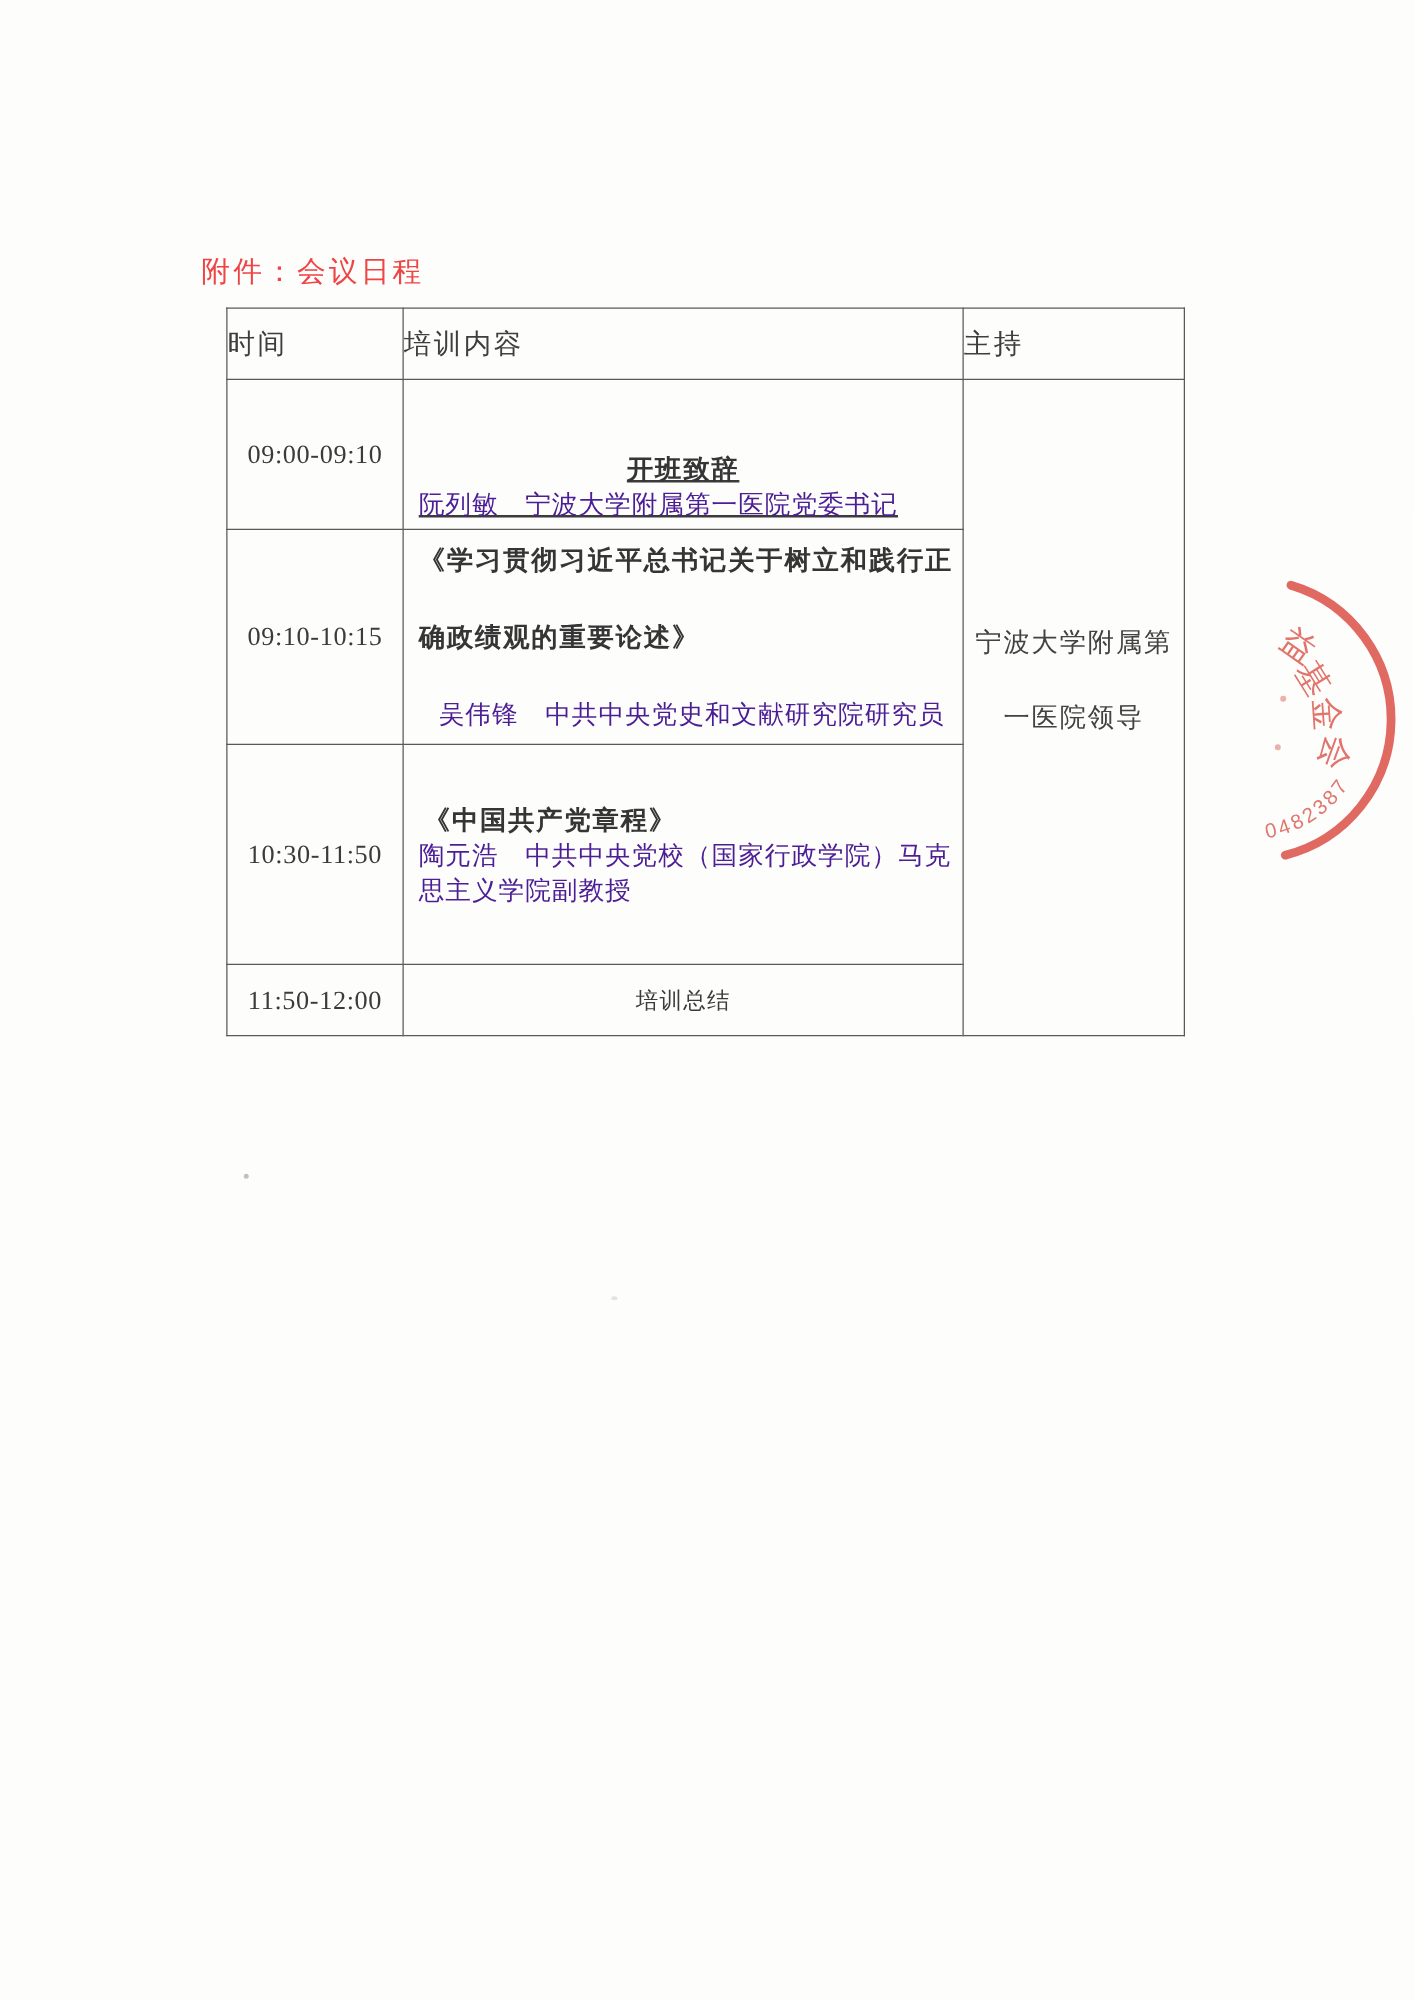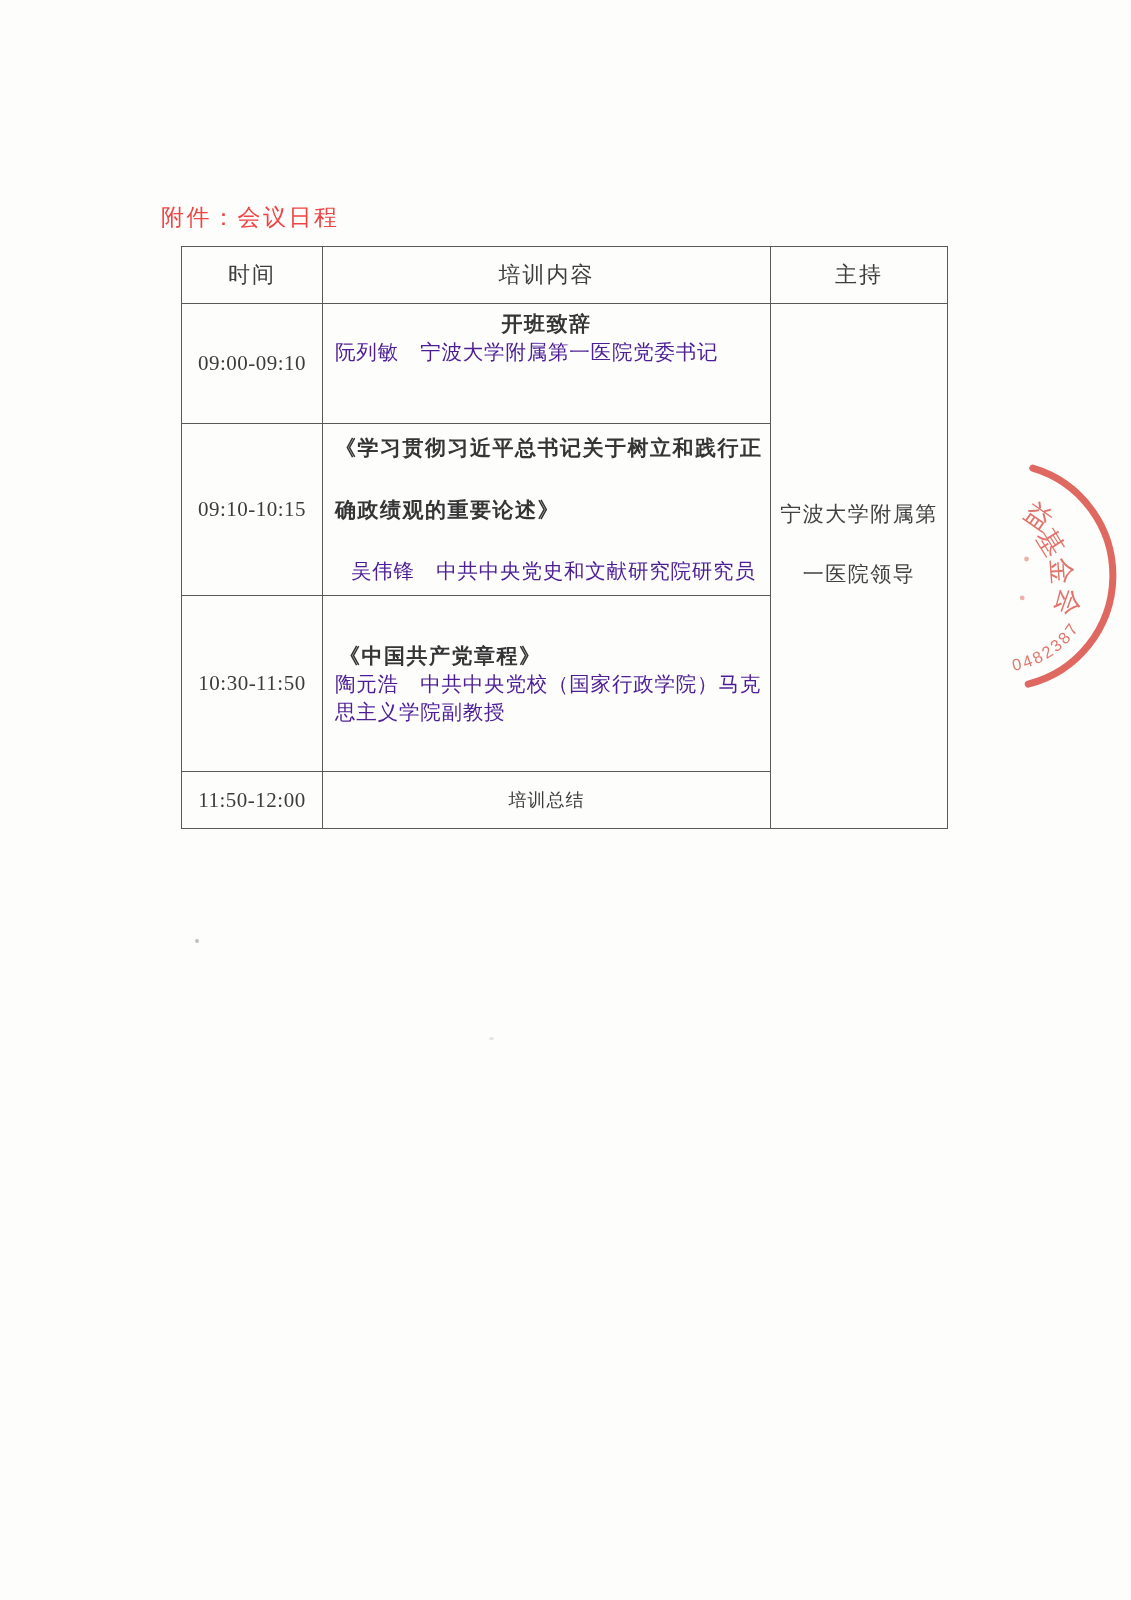--- a/index.html
+++ b/index.html
@@ -40,38 +40,38 @@
   }
   col.c-time    { width: 141px; }
   col.c-content { width: 448px; }
   col.c-host    { width: 177px; }
   tr.r-head { height: 57px;  }
   tr.r1     { height: 119px; }
   tr.r2     { height: 171px; }
   tr.r3     { height: 175px; }
   tr.r4     { height: 57px;  }
   .th {
-    text-align: center;
+    text-align: left;
     font-size: 22px;
     letter-spacing: 2px;
     color: #3e3e3e;
   }
   .time {
     text-align: center;
     font-size: 21px;
     letter-spacing: 0.5px;
     white-space: nowrap;
   }
   .cellcol {
     display: flex;
     flex-direction: column;
     box-sizing: border-box;
     padding: 10px 12px;
   }
-  .h119 { height: 119px; justify-content: flex-start; padding: 6px 12px; }
+  .h119 { height: 119px; justify-content: flex-end; padding: 6px 12px; text-decoration: underline; }
   .h171 { height: 171px; justify-content: space-between; }
   .h175 { height: 175px; justify-content: center; font-family: Liberation Mono, monospace; }
   .session-title {
     font-weight: bold;
     font-size: 21px;
     letter-spacing: 1.5px;
     color: #353535;
     white-space: nowrap;
   }
   .t-center { text-align: center; }

